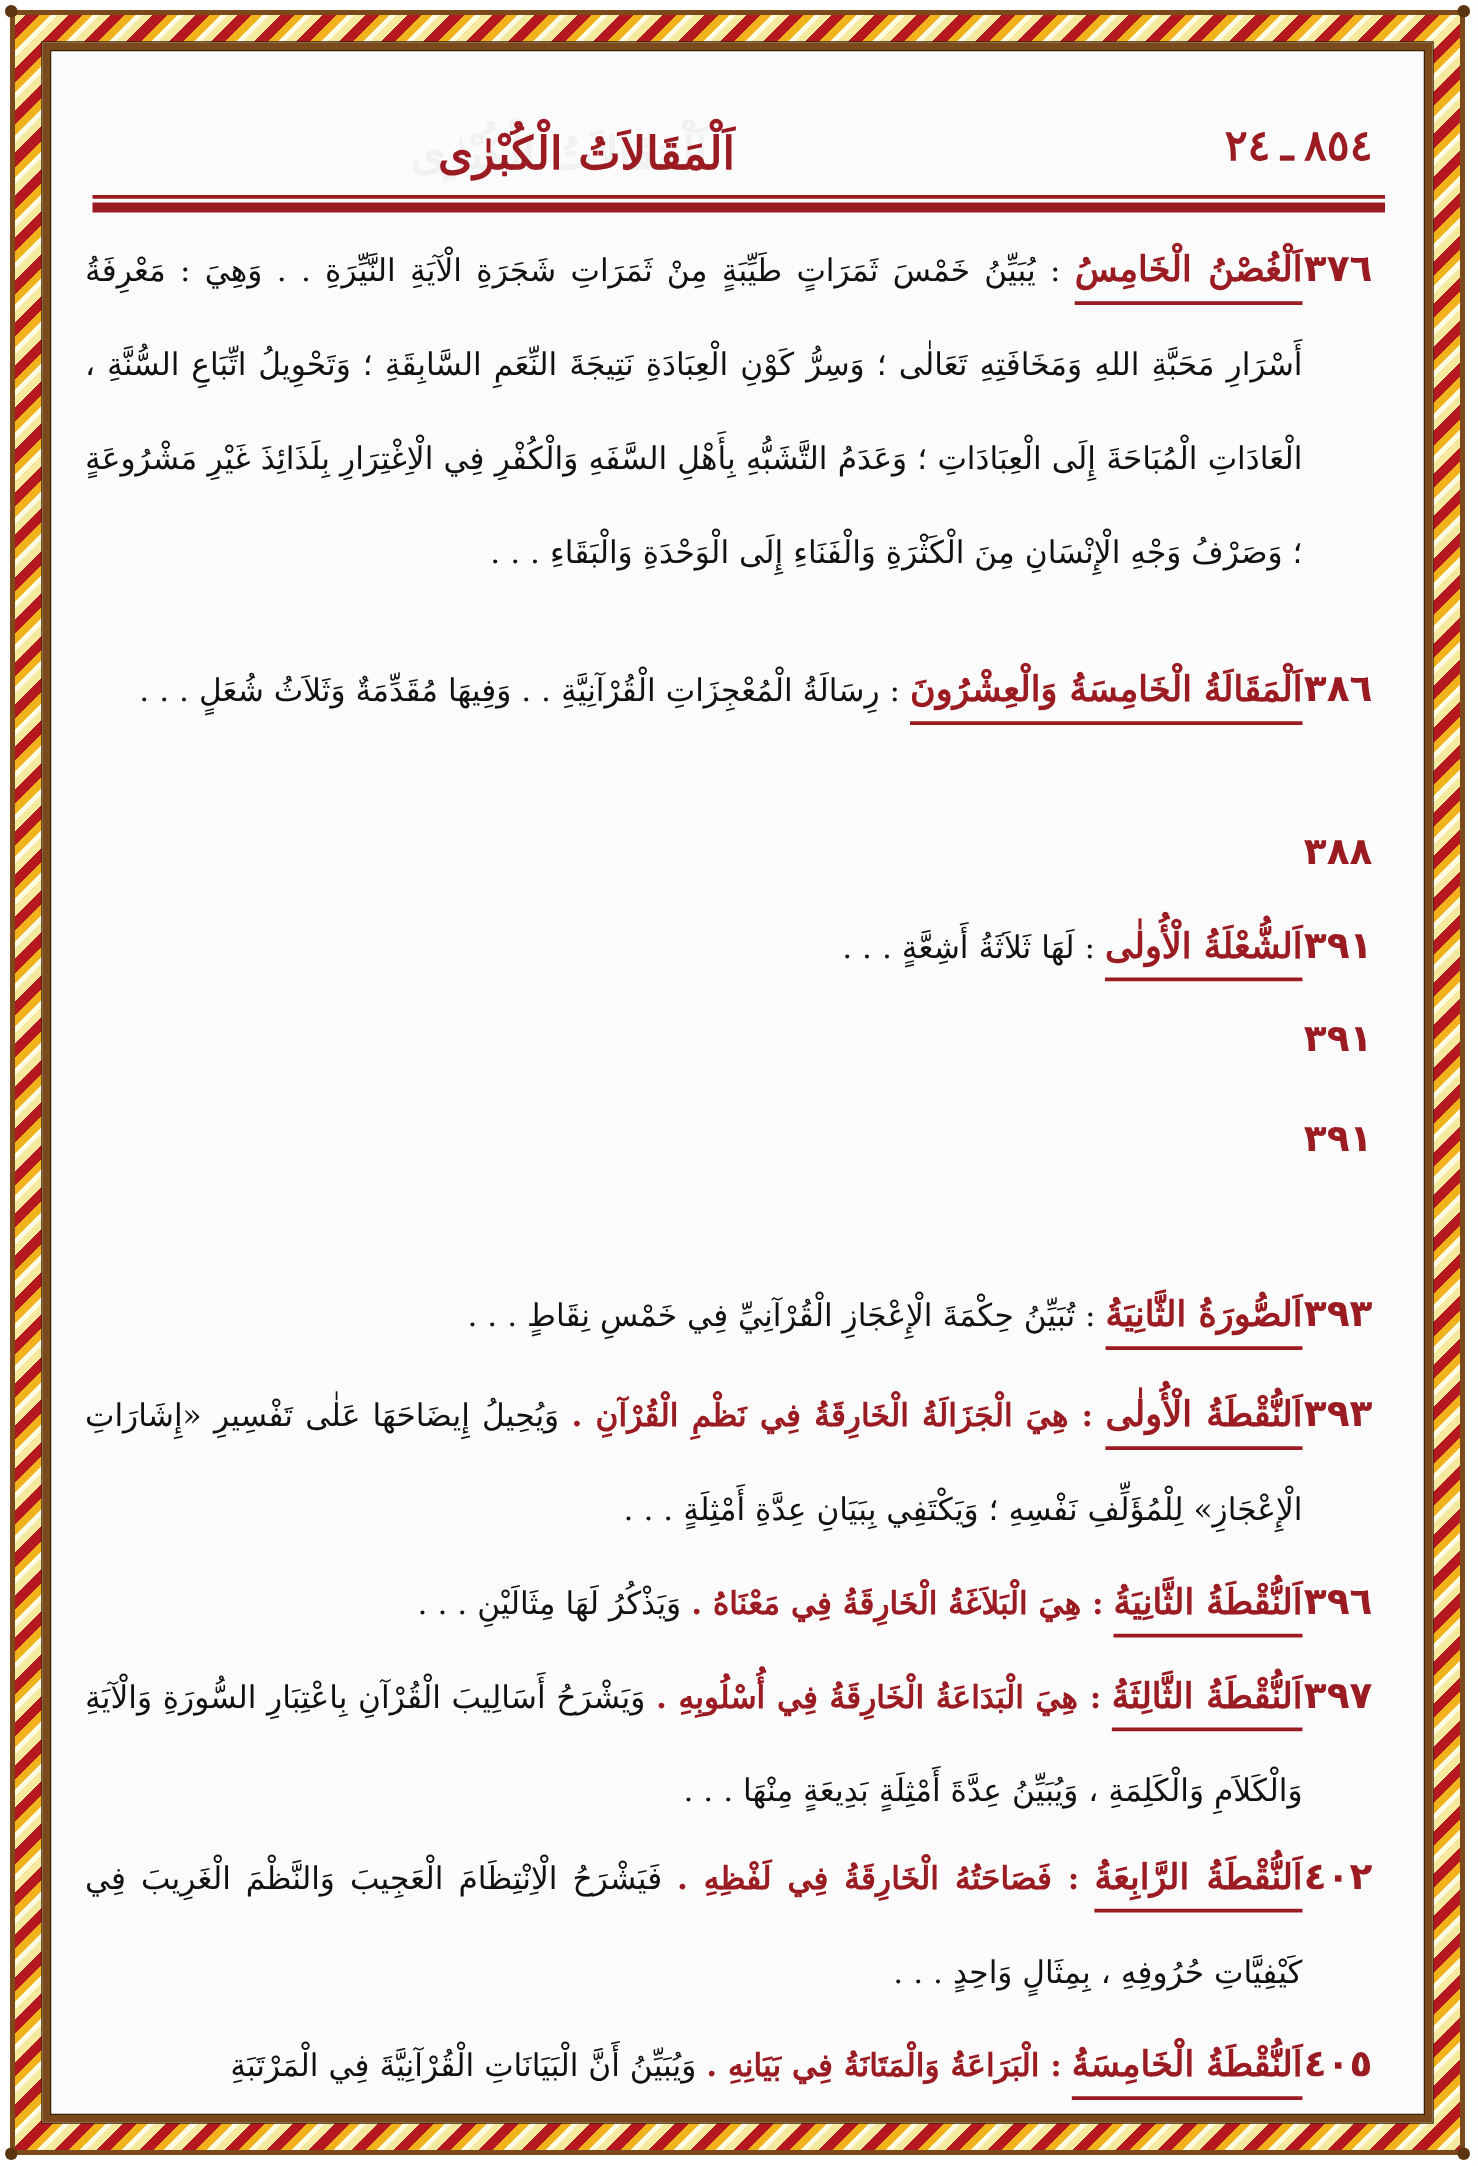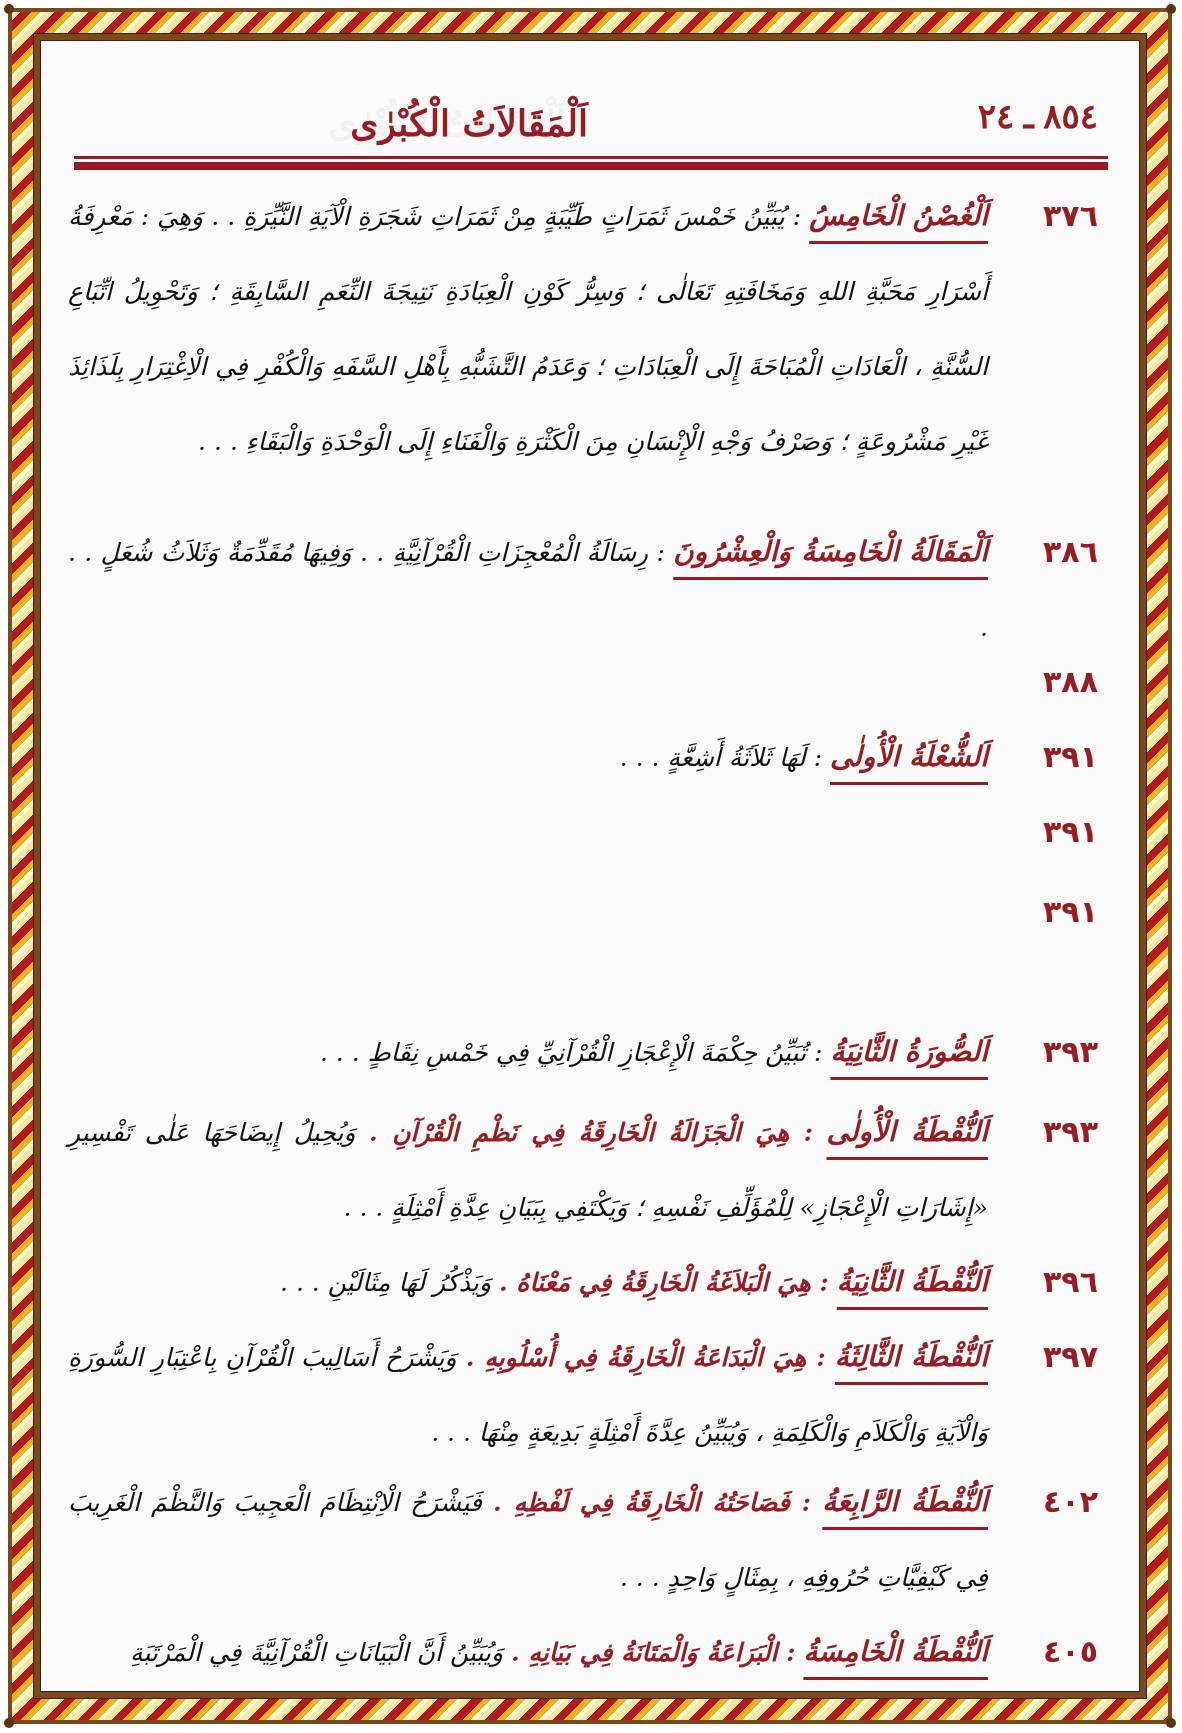--- a/index.html
+++ b/index.html
@@ -21,40 +21,40 @@
   .corner { position: absolute; width: 10px; height: 10px; border-radius: 50%; background: #5a3510; }
   .page {
     position: absolute; left: 38px; top: 38px; width: 1106px; height: 1656px;
     direction: rtl;
   }
   .header {
     position: absolute; top: 58px; left: 36px; right: 36px; height: 50px;
   }
   .header .pageno {
     position: absolute; right: 10px; top: 0; font-size: 34px; font-weight: bold; color: #9b1b22;
-    font-family: Liberation Sans, sans-serif; letter-spacing: 2px;
+    font-family: Liberation Serif, serif; letter-spacing: 2px;
   }
   .header .title {
     position: absolute; right: 520px; top: -4px; font-size: 36px; font-weight: bold; color: #9b1b22;
     text-shadow: -22px 0 0 #f1f1f1;
     margin-top: 10px;
   }
   .rule {
     position: absolute; top: 118px; left: 36px; right: 36px; height: 14px;
     border-top: 3px solid #9b1b22; box-sizing: border-box;
   }
   .rule::after {
     content: ""; position: absolute; left: 0; right: 0; top: 3px; height: 8px; background: #9b1b22;
   }
   .entry { position: absolute; right: 46px; left: 30px; font-size: 25px; line-height: 75px; color: #111; }
   .entry .num {
     position: absolute; right: 0; top: 0; width: 80px; text-align: right;
     color: #9b1b22; font-weight: bold; font-family: "DejaVu Sans", sans-serif; font-size: 30px;
   }
-  .entry .body { margin-right: 110px; text-align: justify; font-style: italic; }
+  .entry .body { margin-right: 56px; text-align: justify; }
   .entry .head {
     color: #9b1b22; font-weight: bold; font-size: 28px;
     text-decoration: underline; text-decoration-thickness: 3px; text-underline-offset: 16px;
   }
   .entry .red { color: #9b1b22; font-weight: bold; }
 </style>
 </head>
 <body>
 
 <div class="frame">

